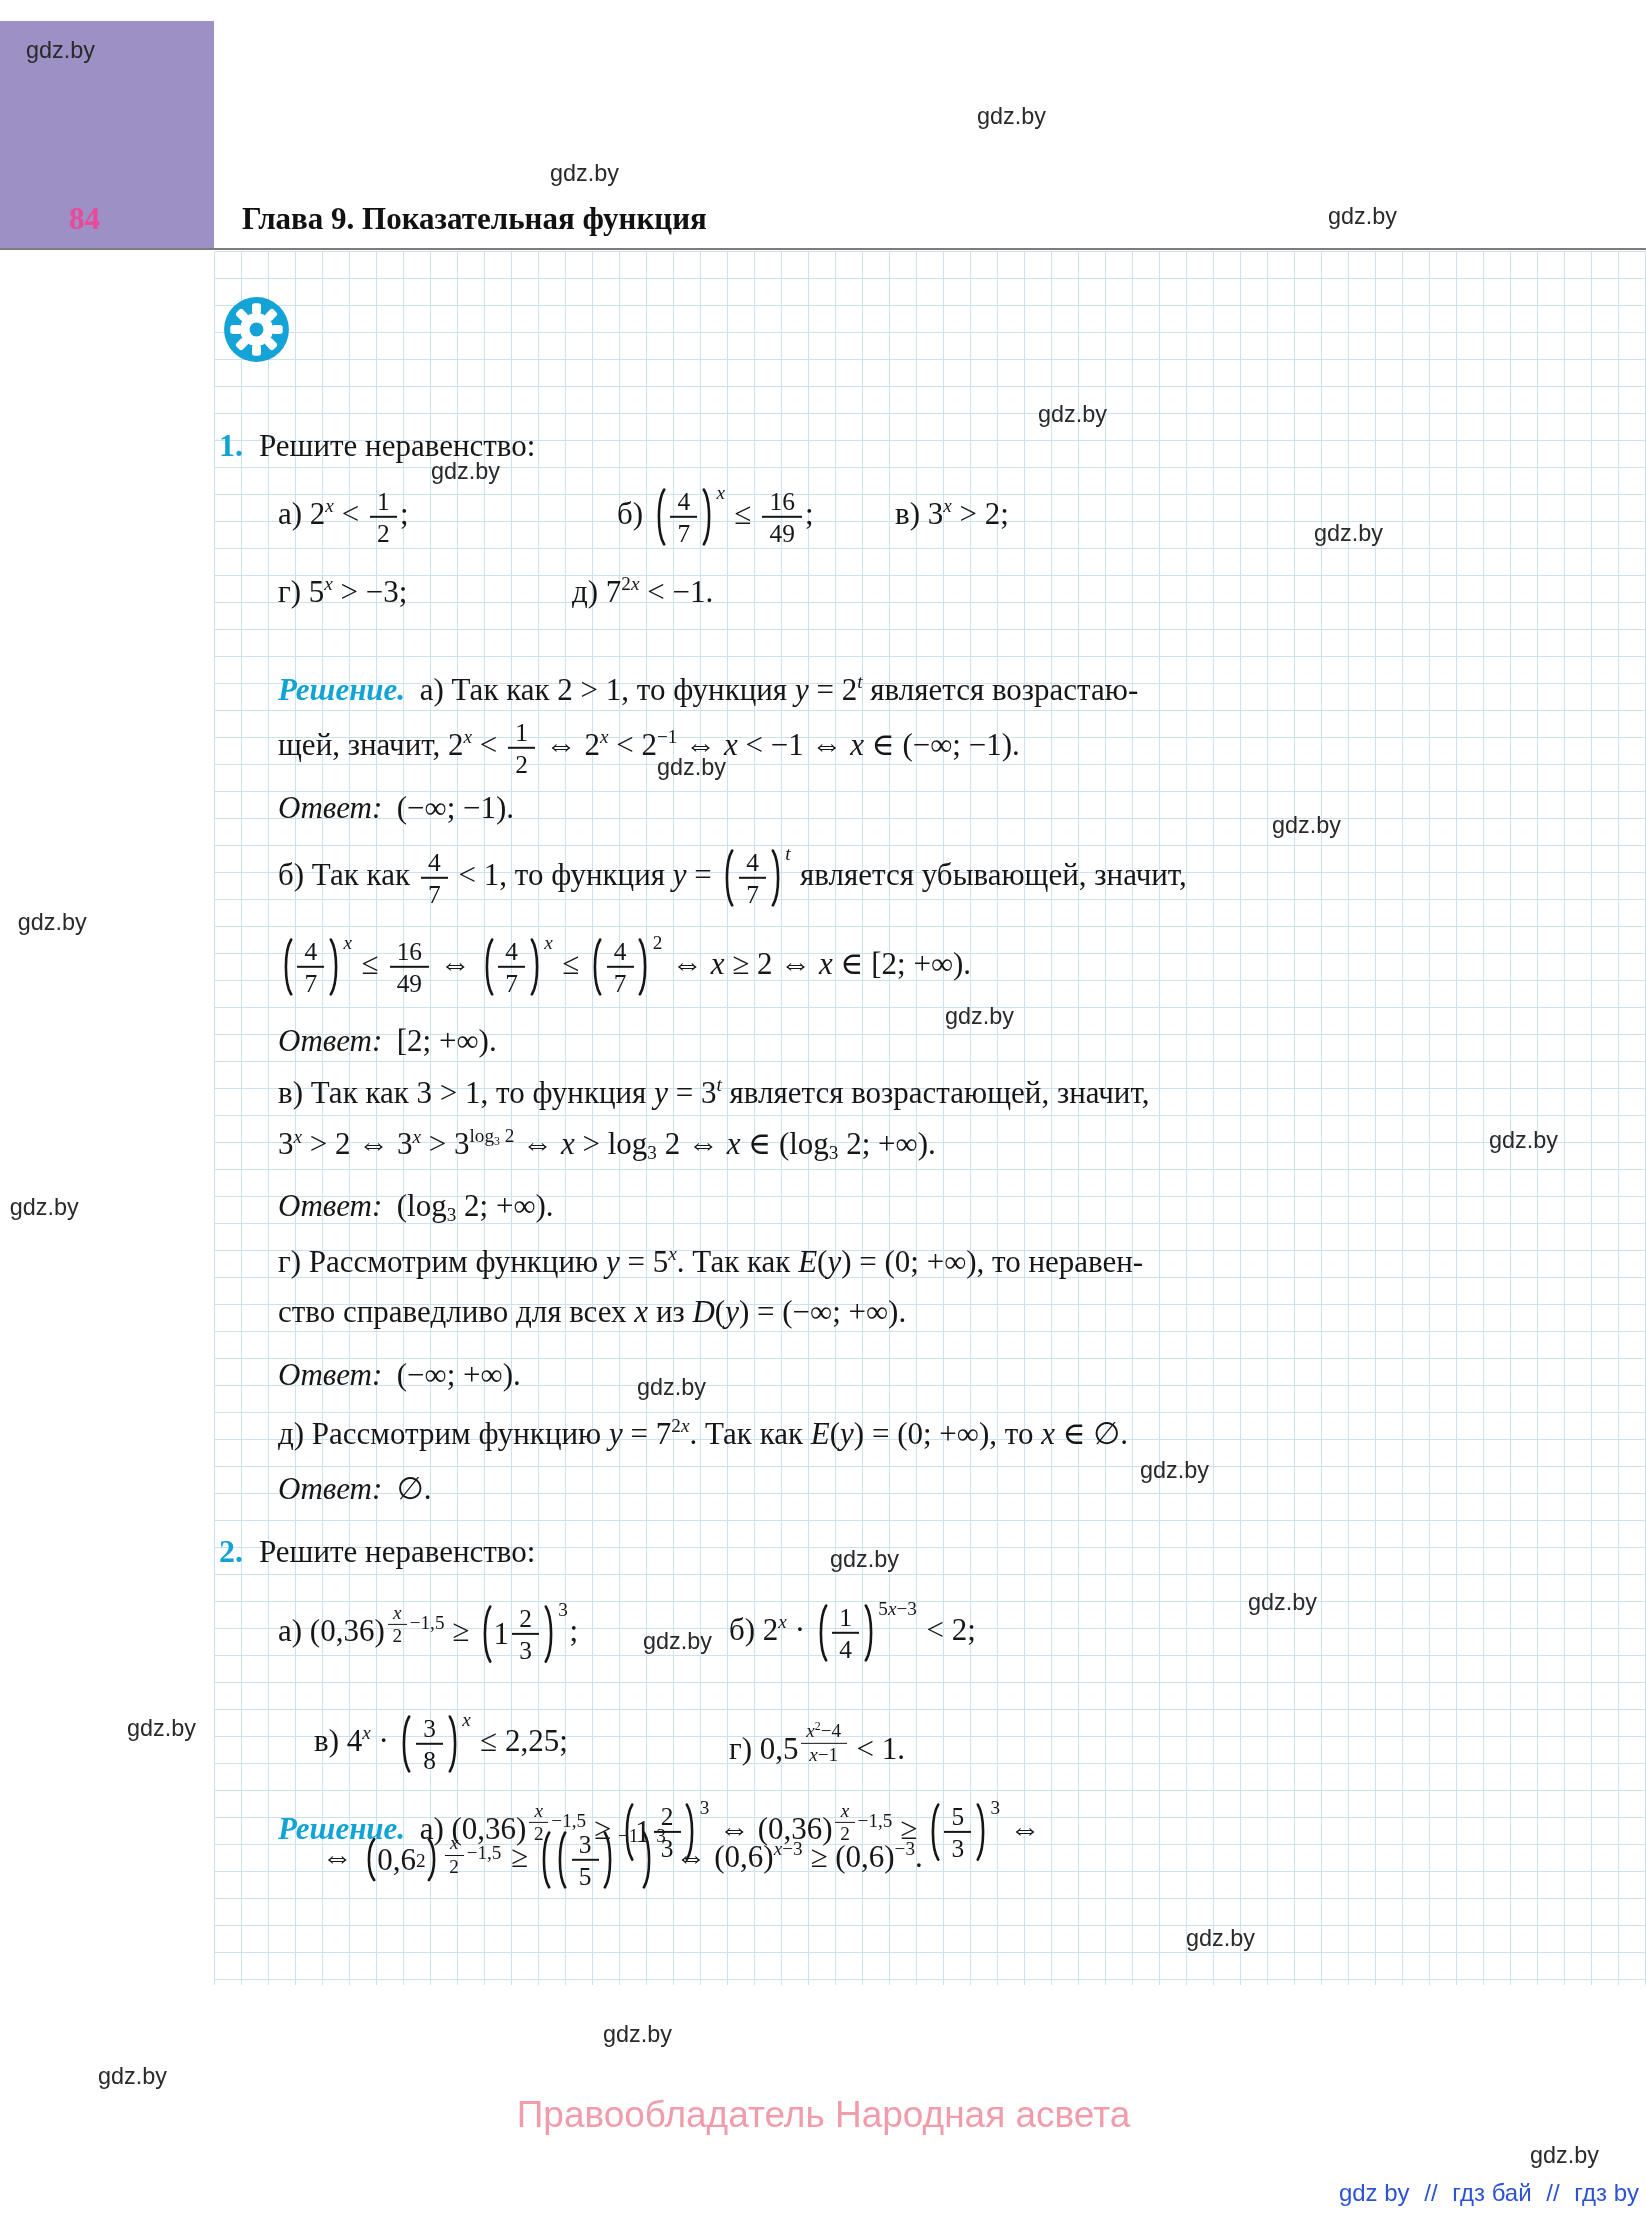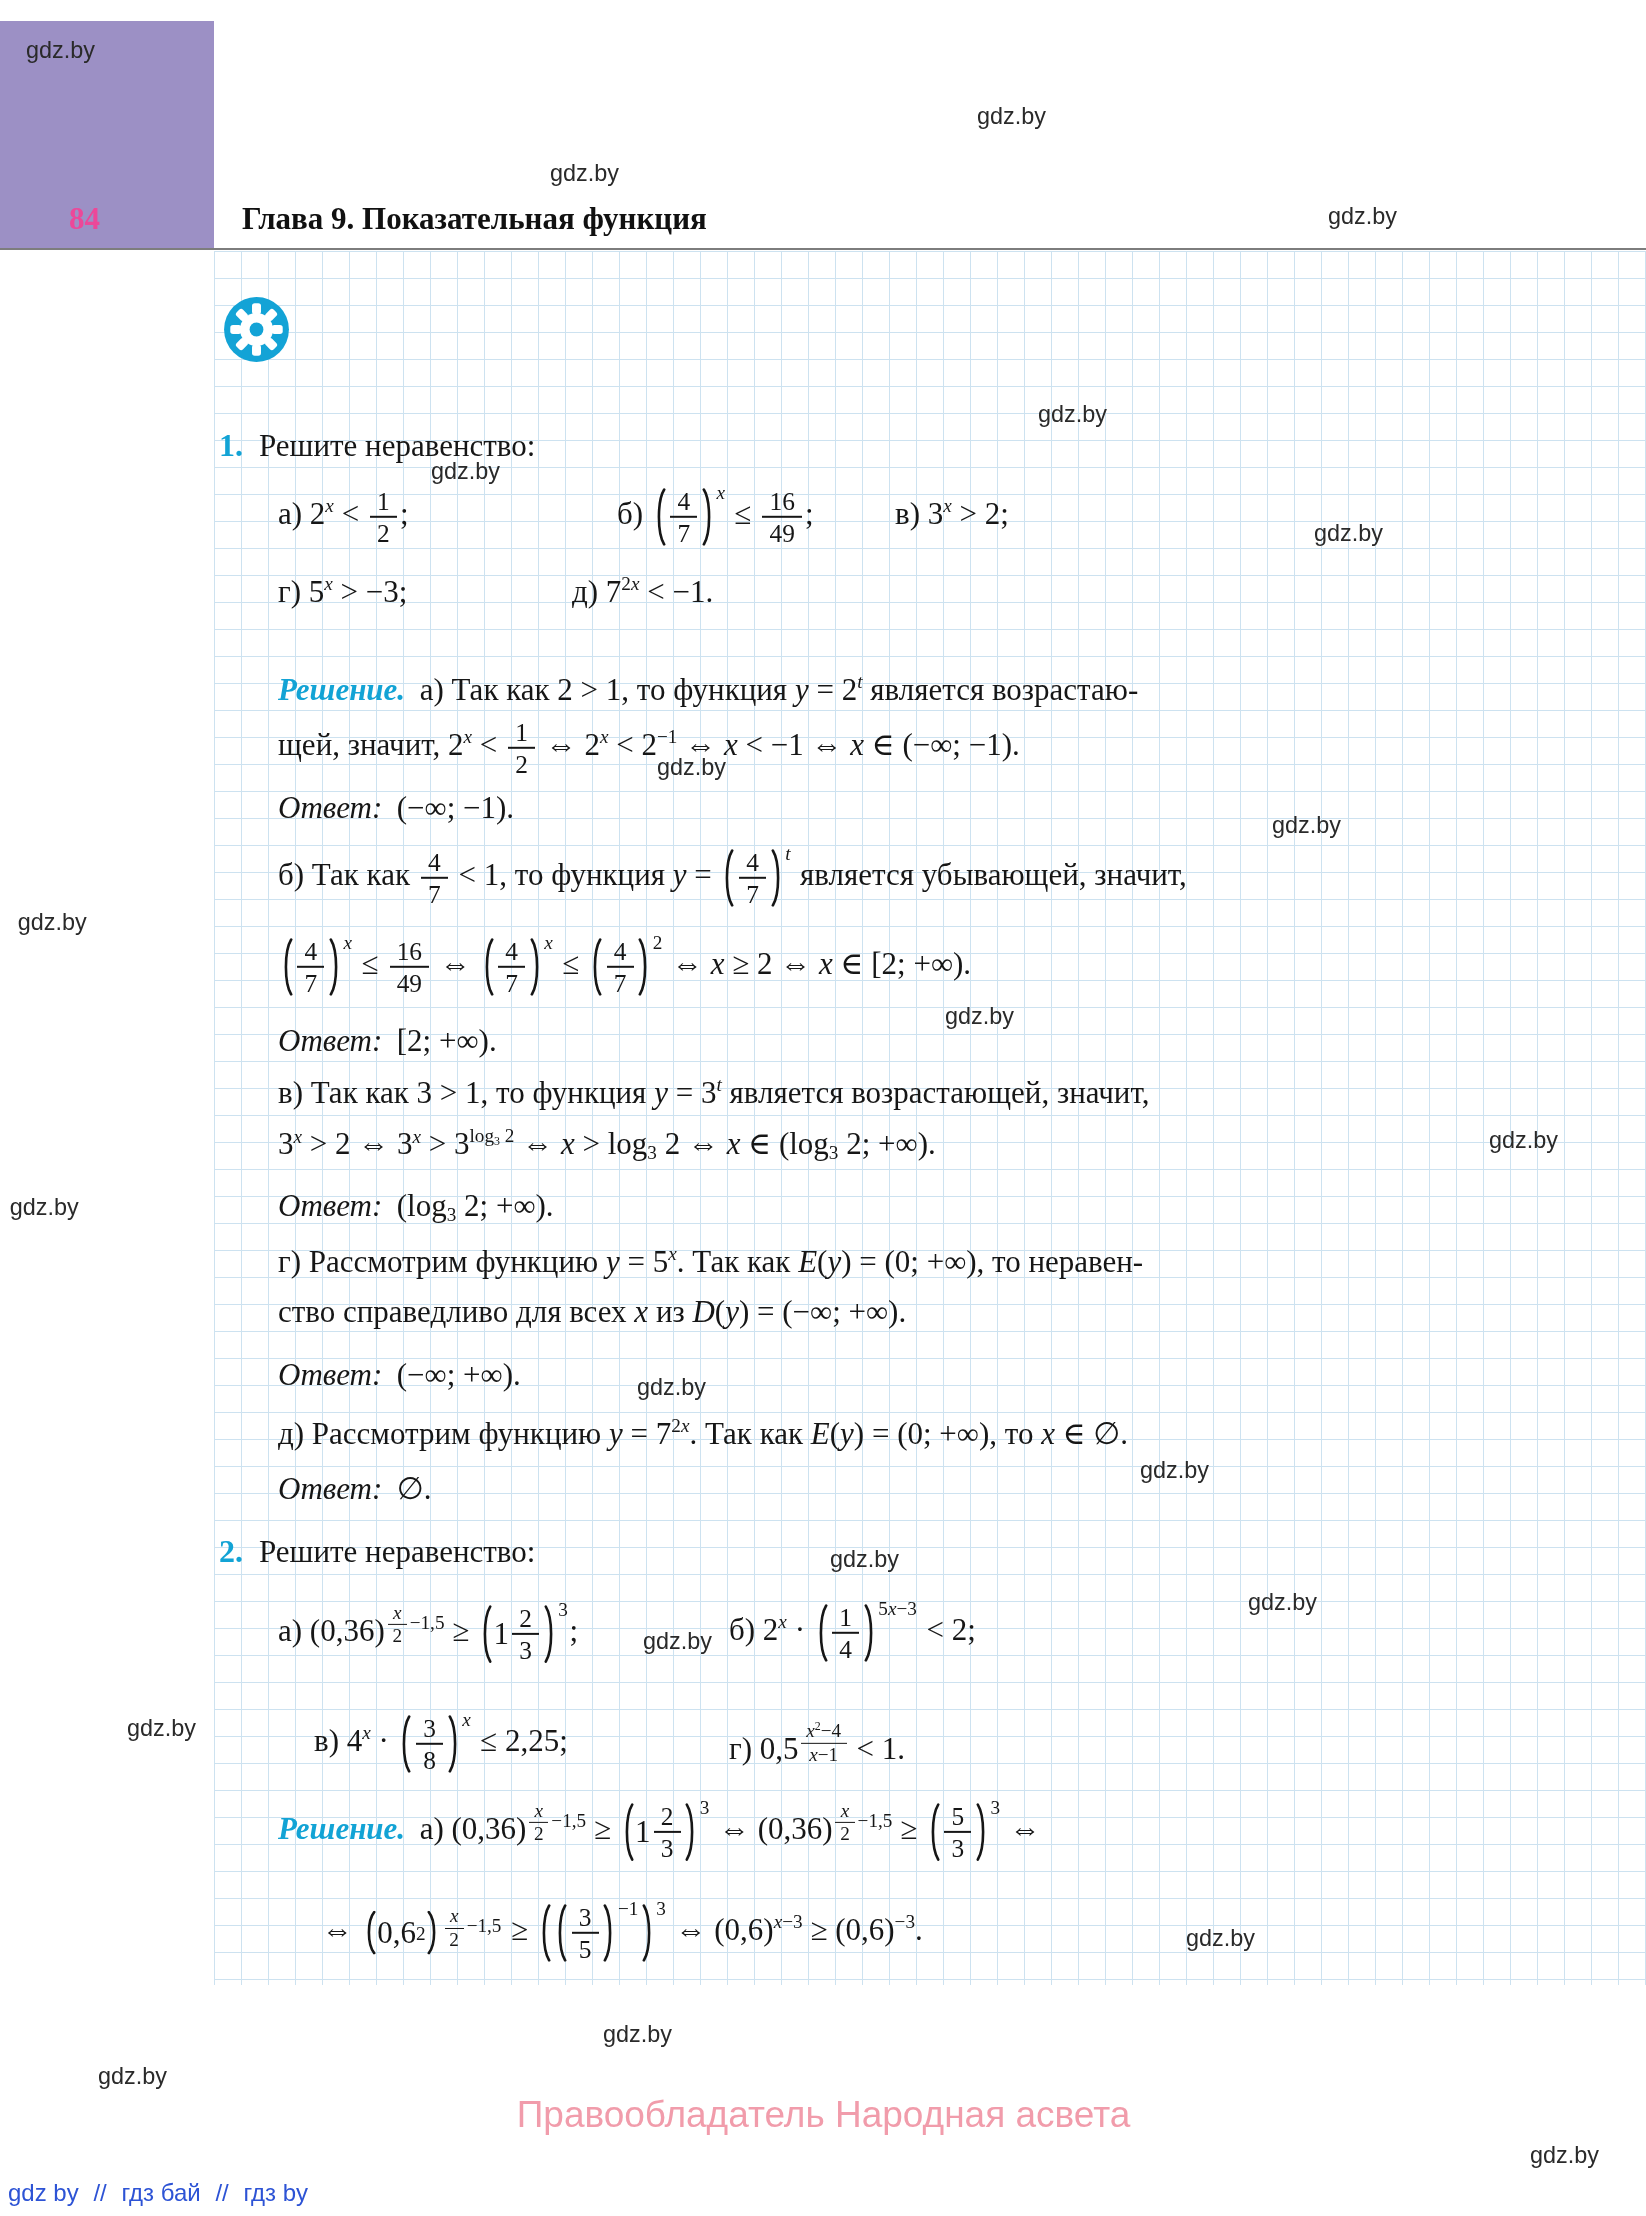--- a/index.html
+++ b/index.html
@@ -42,21 +42,21 @@
 
   .pgroup{display:inline-flex;align-items:center;vertical-align:middle;margin:0 .06em}
   .pinner{display:inline-flex;align-items:center;padding:0 .05em}
   .sparen{align-self:stretch;width:.42em;position:relative;min-height:1.15em;display:inline-block}
   .sparen svg{position:absolute;left:0;top:0;width:100%;height:100%}
   .pexp{align-self:flex-start;font-size:.62em;line-height:1;margin-left:1.6px;transform:translateY(-.25em)}
 
   .wm{position:absolute;font-family:"Liberation Sans","DejaVu Sans",sans-serif;font-size:23.4px;color:#2a2a2a}
   .publisher{position:absolute;top:2094px;left:0;width:100%;text-align:center;
              font-family:"Liberation Sans","DejaVu Sans",sans-serif;font-size:37px;color:#f19cab}
-  .links{position:absolute;top:2179px;left:0;width:100%;text-align:left;
+  .links{position:absolute;top:2179px;left:0;width:100%;text-align:right;
          font-family:"Liberation Sans","DejaVu Sans",sans-serif;font-size:24px;color:#2d53d5}
   .links a{color:#2d53d5;text-decoration:none;margin:0 8px;cursor:pointer}
   .links .sep{color:#2d53d5}
 </style>
 </head>
 <body>
 
 <div id="page">
 
   <div class="purple"></div>
@@ -330,21 +330,21 @@
             </span>
           </span>
           <span class="sparen">
             <svg viewBox="0 0 10 40" preserveAspectRatio="none">
               <path d="M1.4,1.2 C6.8,9 6.8,31 1.4,38.8" fill="none" stroke="currentColor" stroke-width="2.6" vector-effect="non-scaling-stroke" stroke-linecap="round"></path>
             </svg>
           </span>
           <span class="pexp">3</span>
         </span>  ⇔</span>
   </div>
-  <div class="line vc" style="left:322px;top:1933px"><span>⇔  <span class="pgroup">
+  <div class="line vc" style="left:322px;top:1860px"><span>⇔  <span class="pgroup">
           <span class="sparen">
             <svg viewBox="0 0 10 40" preserveAspectRatio="none">
               <path d="M8.6,1.2 C3.2,9 3.2,31 8.6,38.8" fill="none" stroke="currentColor" stroke-width="2.6" vector-effect="non-scaling-stroke" stroke-linecap="round"></path>
             </svg>
           </span>
           <span class="pinner">0,6<sup class="msup">2</sup></span>
           <span class="sparen">
             <svg viewBox="0 0 10 40" preserveAspectRatio="none">
               <path d="M1.4,1.2 C6.8,9 6.8,31 1.4,38.8" fill="none" stroke="currentColor" stroke-width="2.6" vector-effect="non-scaling-stroke" stroke-linecap="round"></path>
             </svg>

